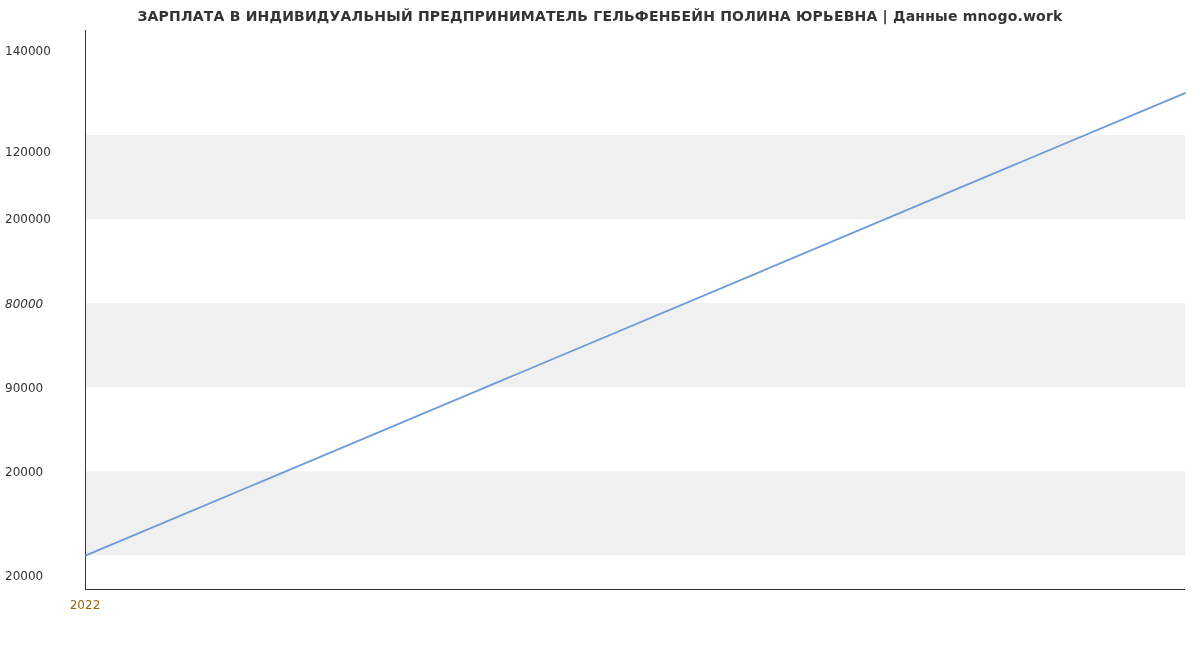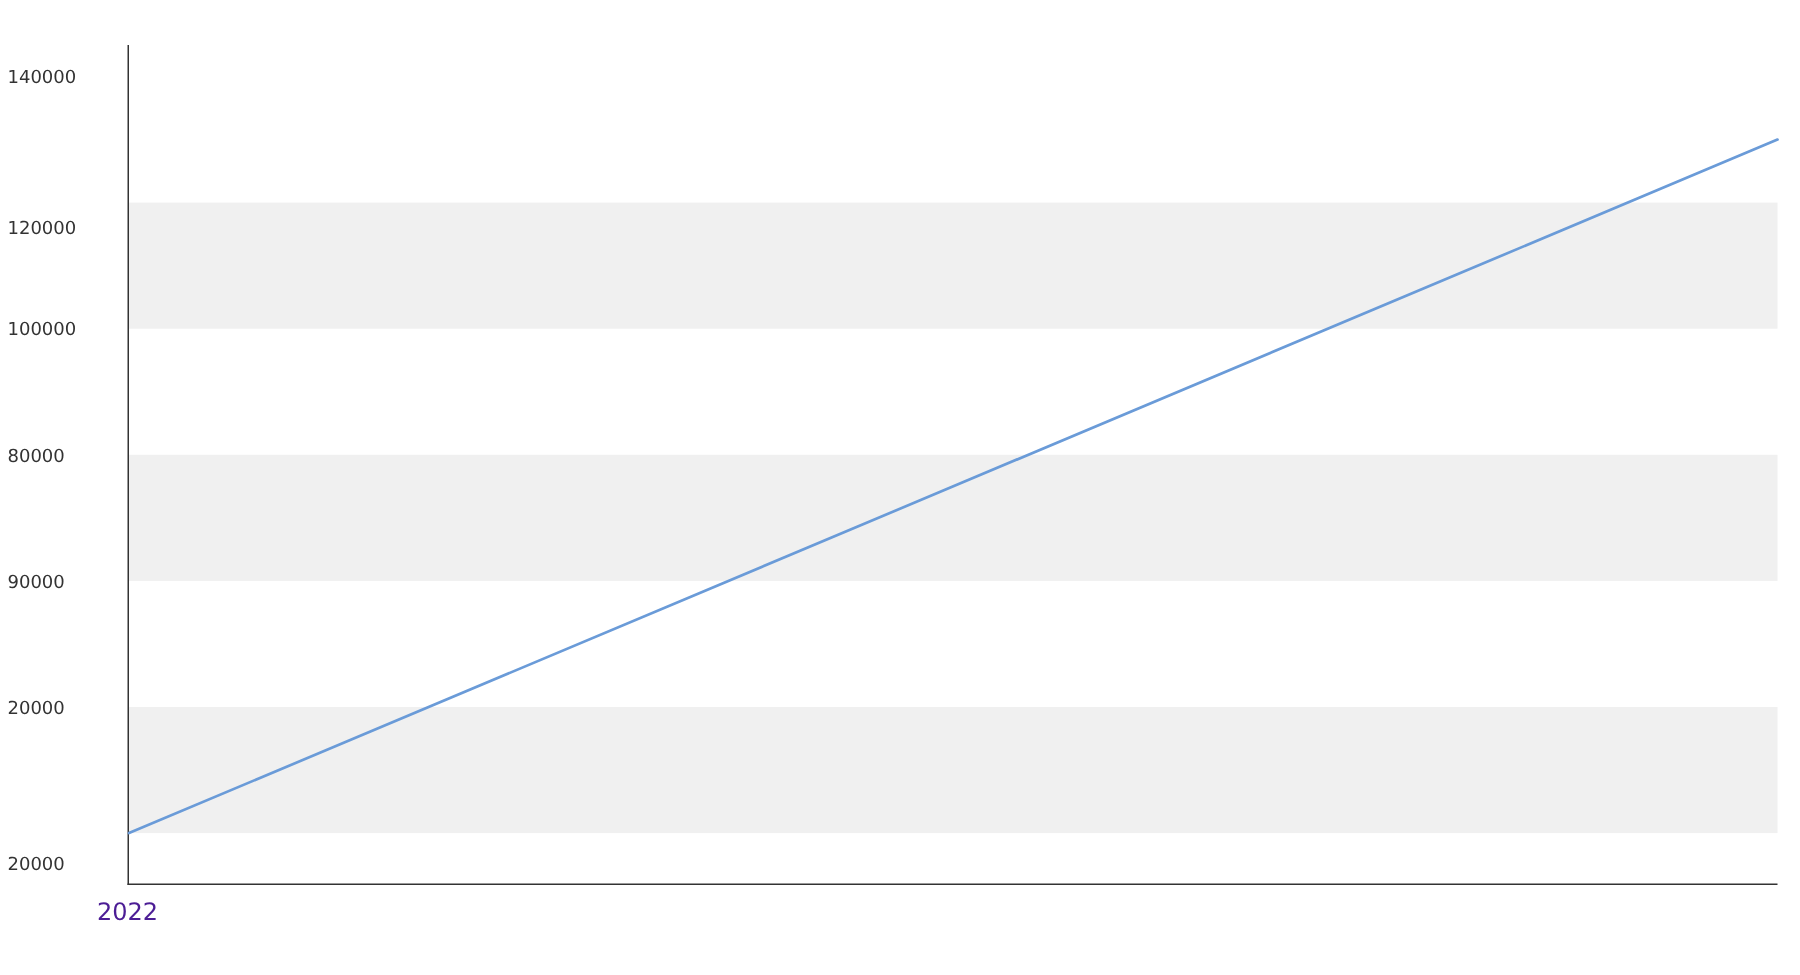--- a/index.html
+++ b/index.html
@@ -57,44 +57,45 @@
     right: 1120px; 
     width: 75px;
     text-align: left;
     font-size: 12px;
     color: #333333;
     transform: translateY(-50%);
   }
   .x-tick-label {
     position: absolute;
     top: 598px;
-    font-size: 16px;
-    color: #4c1d95;
+    font-size: 12px;
+    color: #a16207;
     transform: translateX(-50%);
   }
 </style>
 </head>
 <body>
 
 <div class="chart-wrap">
 
+  <div class="title">ЗАРПЛАТА В ИНДИВИДУАЛЬНЫЙ ПРЕДПРИНИМАТЕЛЬ ГЕЛЬФЕНБЕЙН ПОЛИНА ЮРЬЕВНА | Данные mnogo.work</div>
 
   <div class="plot-area">
     <svg class="line-svg" viewBox="0 0 1100 560" preserveAspectRatio="none">
       <g>
           <rect x="0" y="442.11" width="1100" height="84.21" fill="#f0f0f0"></rect>
           <rect x="0" y="273.68" width="1100" height="84.21" fill="#f0f0f0"></rect>
           <rect x="0" y="105.26" width="1100" height="84.21" fill="#f0f0f0"></rect>
         </g>
       <path class="series-line" d="M0.00 526.32 L1100.00 63.16" stroke="#6a9bd8"></path>
     </svg>
   </div>
 
 <div class="y-tick-label" style="top: 556.316px; margin-top: 20px;">20000</div>
     <div class="y-tick-label" style="top: 472.105px;">20000</div>
     <div class="y-tick-label" style="top: 387.895px;">90000</div>
-    <div class="y-tick-label" style="top: 303.684px;">80000</div>
-    <div class="y-tick-label" style="top: 219.474px;">100000</div>
+    <div class="y-tick-label" style="top: 303.684px; font-style: italic;">80000</div>
+    <div class="y-tick-label" style="top: 219.474px;">200000</div>
     <div class="y-tick-label" style="top: 152px;">120000</div>
     <div class="y-tick-label" style="top: 51.0526px;">140000</div>
     <div class="x-tick-label" style="left: 85px;">2022</div>
     <div class="x-tick-label" style="left: 1249px;">2024</div>
   </div>
 
 </body></html>

